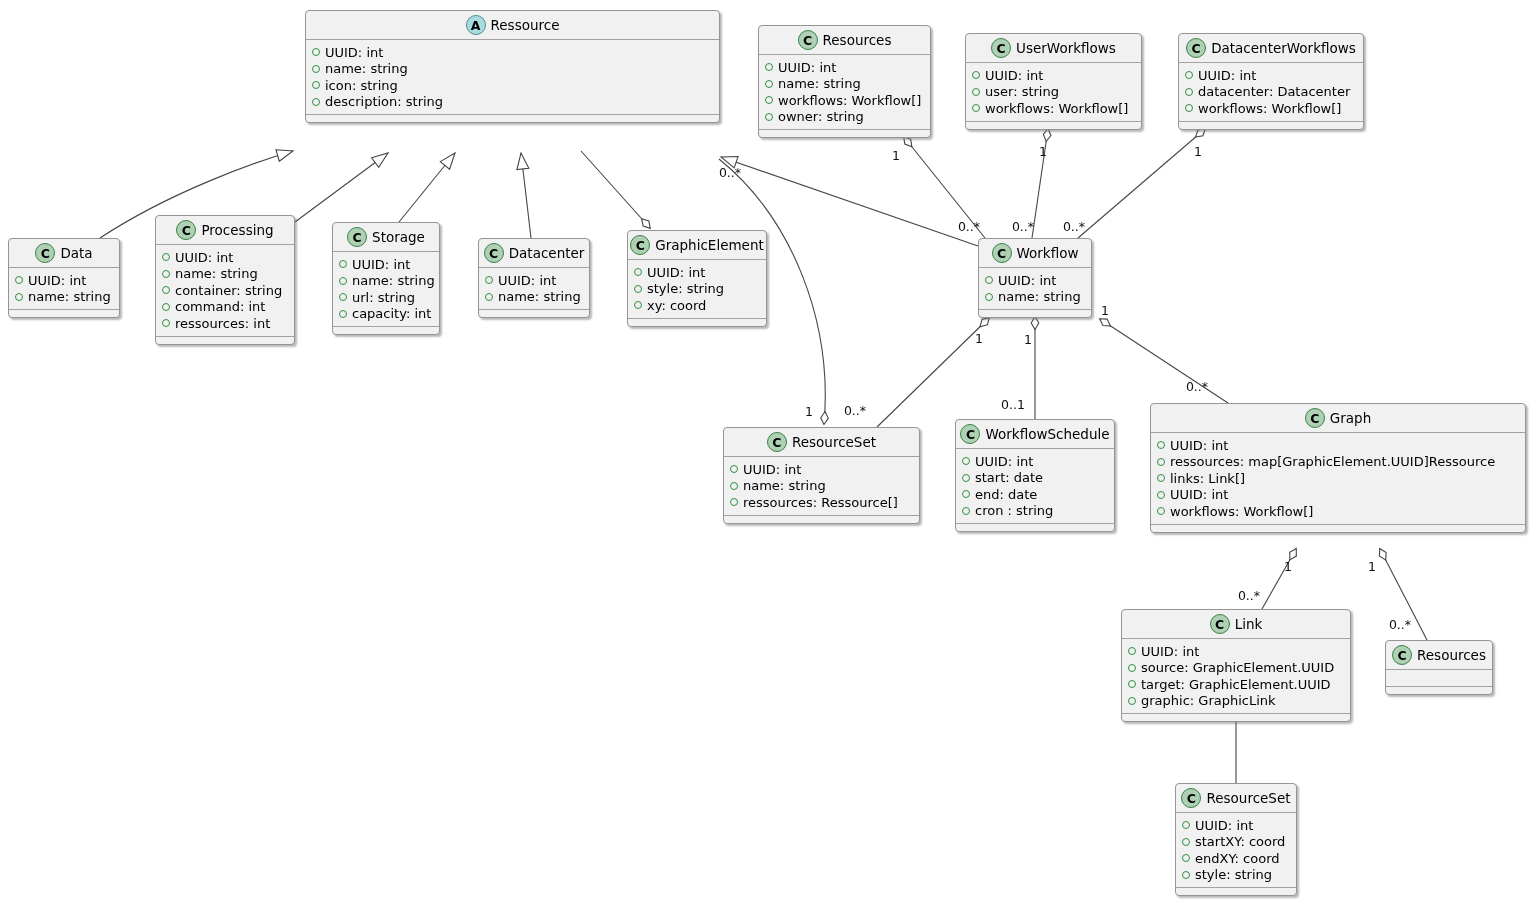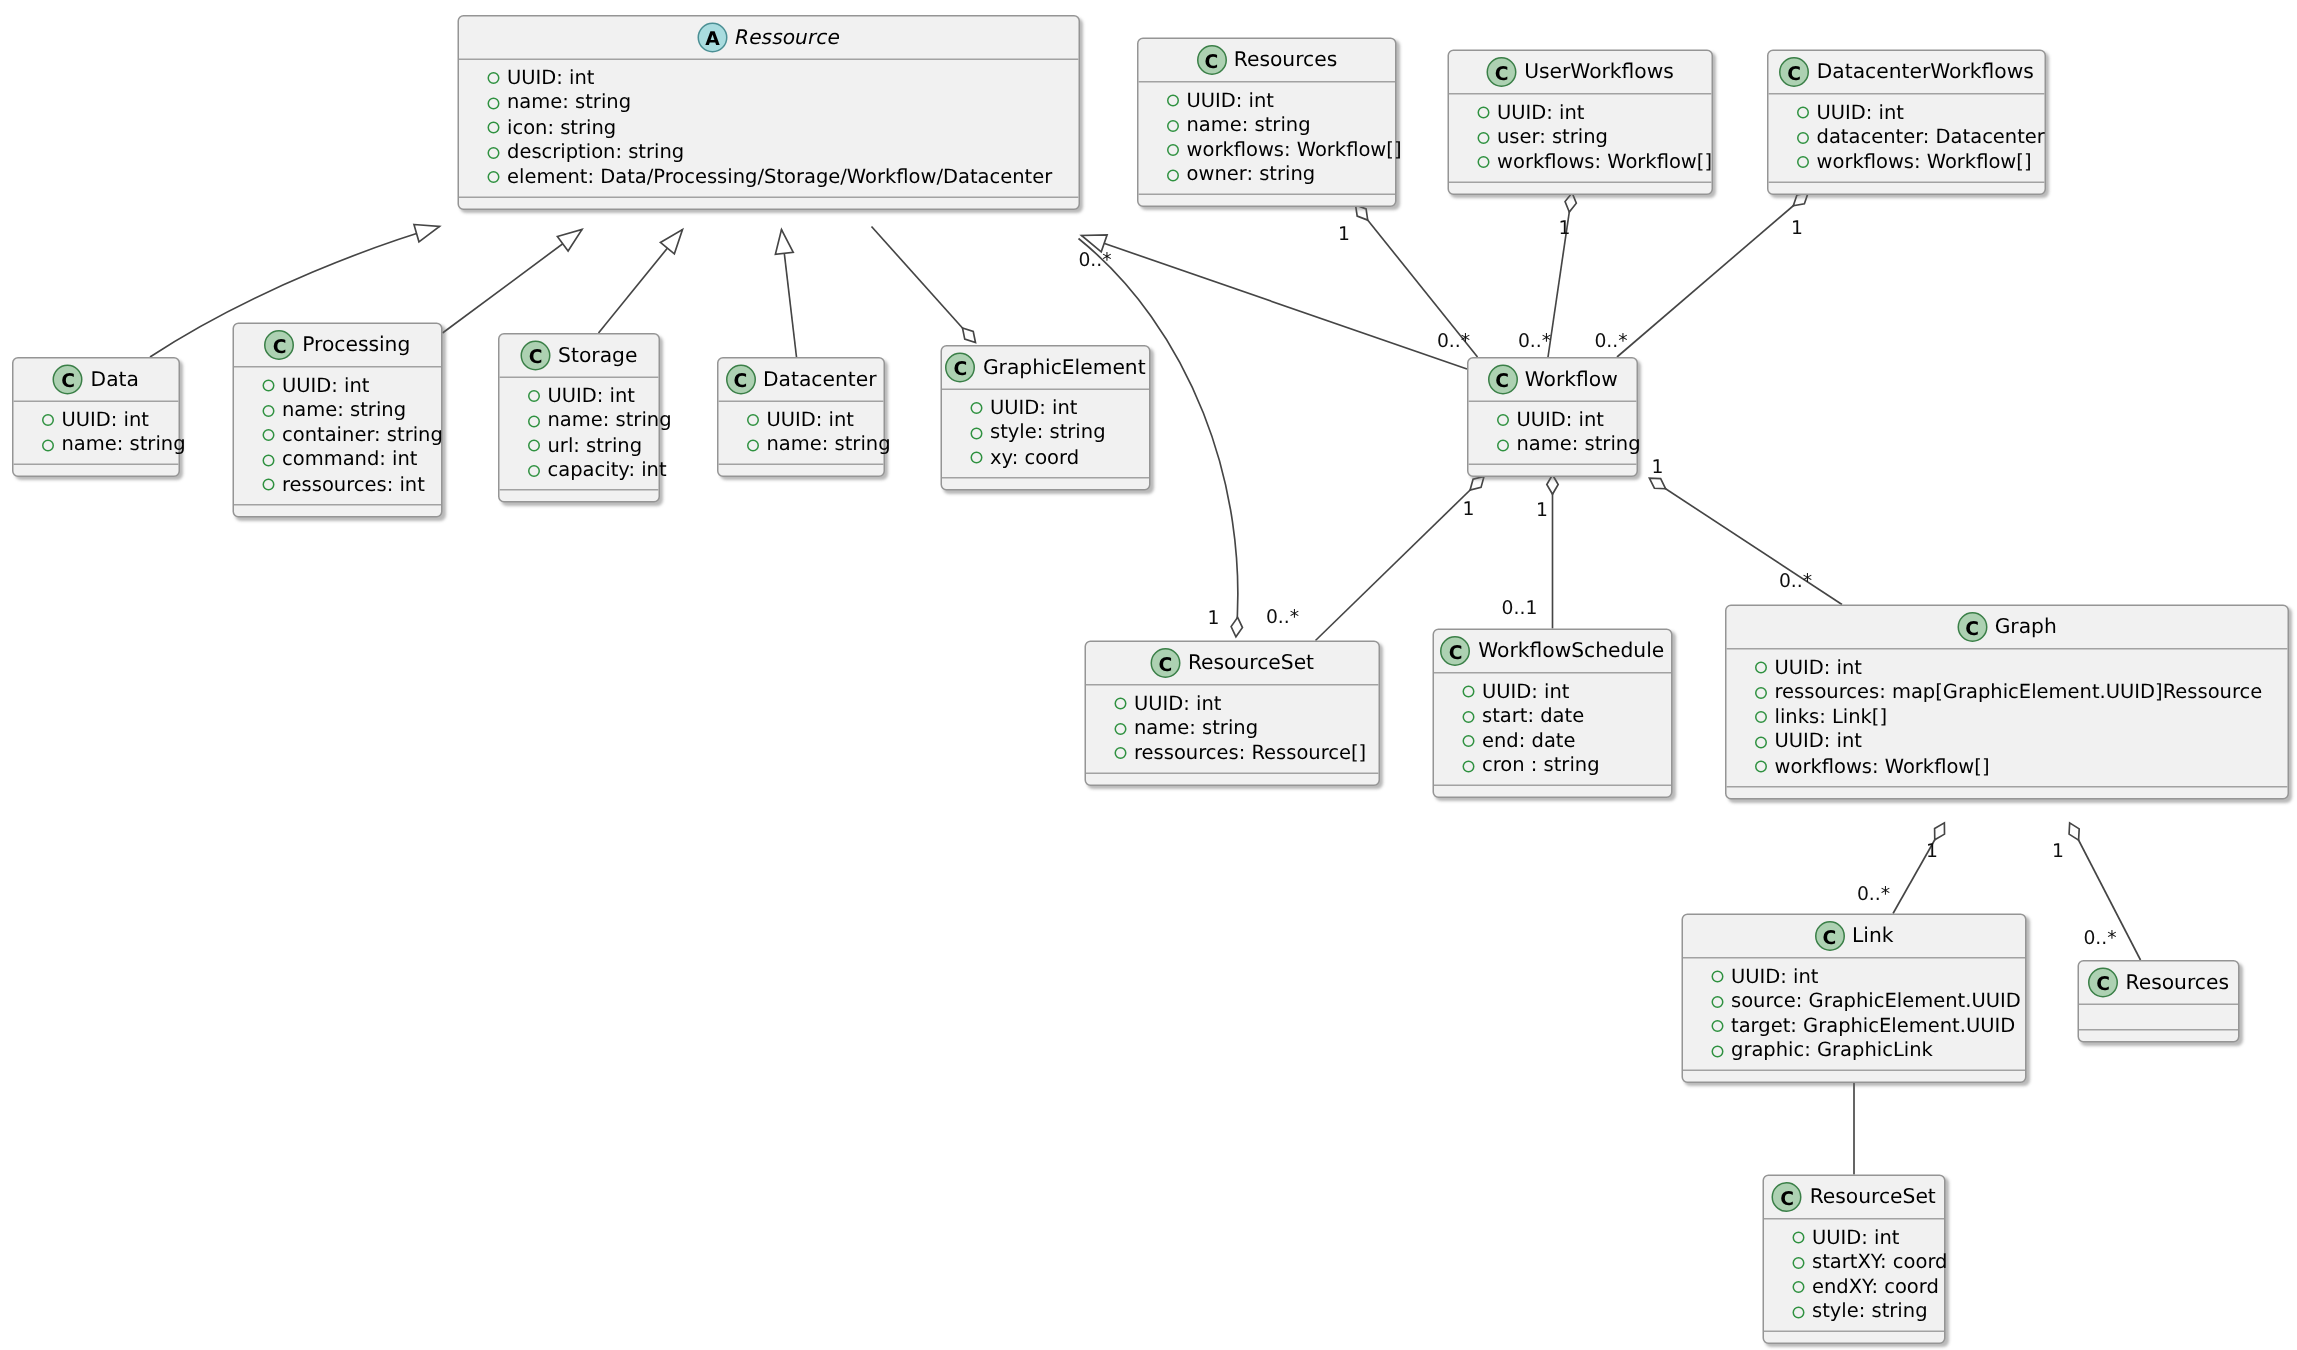--- a/index.html
+++ b/index.html
@@ -12,30 +12,30 @@
   .uml-class{
     position:absolute;z-index:1;box-sizing:border-box;
     background:#f1f1f1;border:1px solid #959595;border-radius:4px;
     box-shadow:2px 2px 2px rgba(100,100,100,.45);
   }
   .uml-header{
     height:28px;display:flex;align-items:center;justify-content:center;
     gap:5px;border-bottom:1px solid #a2a2a2;padding:0 5px;
   }
   .uml-title{font-size:13.5px;color:#000;white-space:nowrap;}
-  .uml-class.abstract .uml-title{font-style:italic;}
+  .uml-class.abstract .uml-title{}
   .spot{
     width:20px;height:20px;border-radius:50%;flex:0 0 auto;
     display:flex;align-items:center;justify-content:center;
     font-size:12.5px;font-weight:bold;color:#000;box-sizing:border-box;
   }
   .spot-class{background:#ADD1B2;border:1px solid #3A7F47;}
   .spot-abstract{background:#A9DCDF;border:1px solid #4B8F94;}
   .uml-attrs{
-    padding:4px 7px 4px 19px;border-bottom:1px solid #a2a2a2;min-height:8px;
+    padding:4px 7px 4px 6px;border-bottom:1px solid #a2a2a2;min-height:8px;
   }
   .attr-row{
     display:flex;align-items:center;gap:5px;height:16.5px;
     font-size:13px;color:#000;white-space:nowrap;
   }
   .attr-bullet{
     width:6px;height:6px;border:1px solid #2f9140;border-radius:50%;
     flex:0 0 auto;background:transparent;
   }
   .uml-methods{height:7px;}
@@ -105,24 +105,20 @@
           <span>name: string</span>
         </div>
         <div class="attr-row">
           <span class="attr-bullet"></span>
           <span>icon: string</span>
         </div>
         <div class="attr-row">
           <span class="attr-bullet"></span>
           <span>description: string</span>
         </div>
-        <div class="attr-row">
-          <span class="attr-bullet"></span>
-          <span>element: Data/Processing/Storage/Workflow/Datacenter</span>
-        </div>
       </div>
       <div class="uml-methods"></div>
     </div>
     <div class="uml-class" style="left: 758px; top: 25px; width: 173px;">
       <div class="uml-header">
         <span class="spot spot-class">C</span>
         <span class="uml-title">Resources</span>
       </div>
       <div class="uml-attrs">
         <div class="attr-row">

